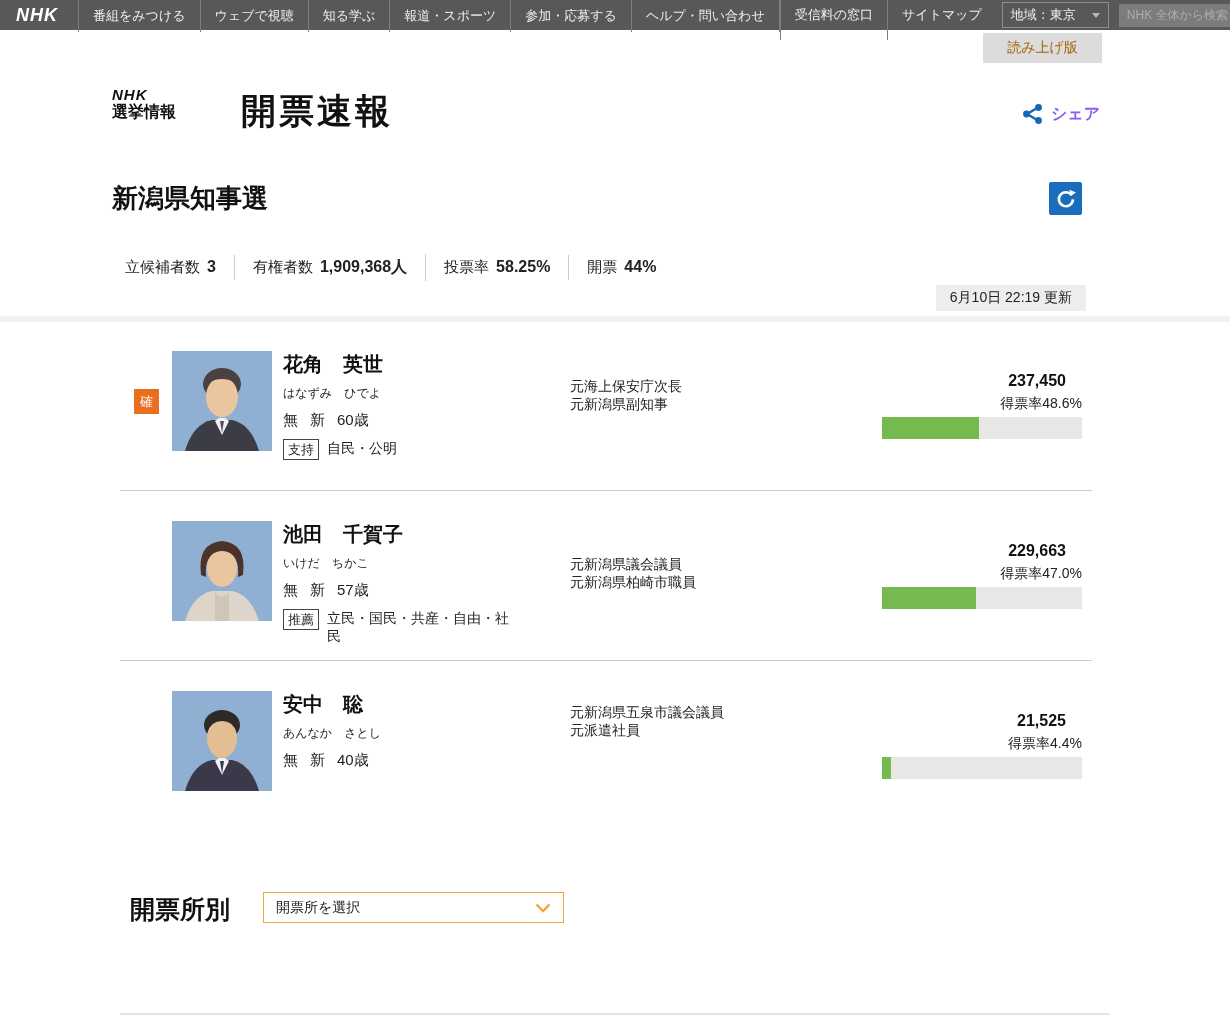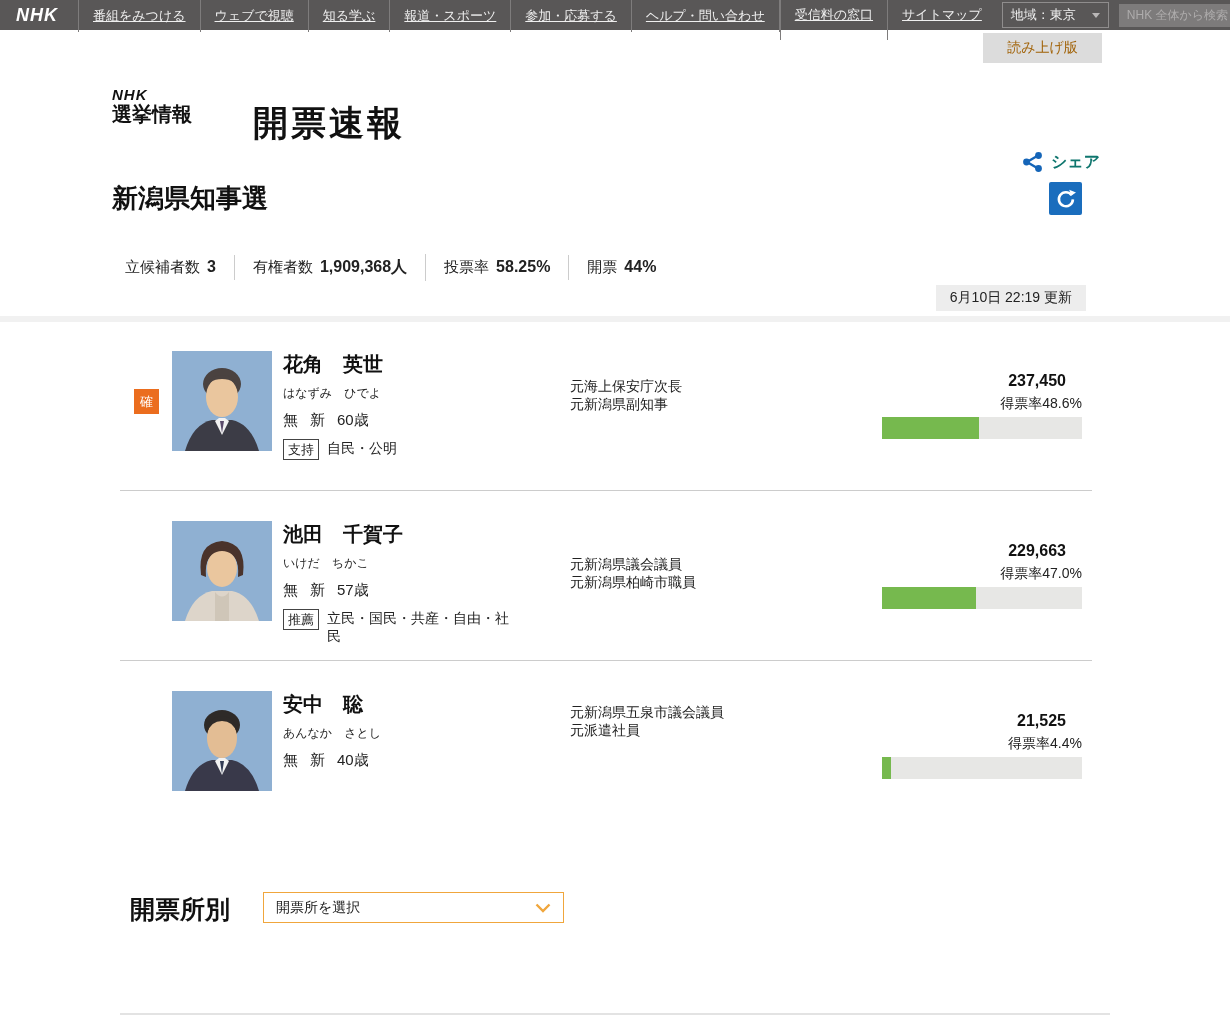--- a/index.html
+++ b/index.html
@@ -6,45 +6,45 @@
   html,body { margin:0; padding:0; background:#fff; }
   body { font-family:"Liberation Sans","DejaVu Sans",sans-serif; color:#222; }
   .page { position:relative; width:1230px; height:1021px; background:#fff; overflow:hidden; }
 
   
   .topnav { position:absolute; top:0; left:0; width:1230px; height:30px; background:#595757;
             display:flex; align-items:stretch; color:#efefef; font-size:13px; }
   .nhk-logo { display:flex; align-items:center; padding:0 20px 0 16px; color:#fff;
               font-weight:bold; font-style:italic; font-size:18px; letter-spacing:1px; }
   .nav-left { display:flex; }
-  .nav-item { display:flex; align-items:center; padding:16px 14px; border-left:1px solid #7e7c7c; cursor:pointer; white-space:nowrap;text-decoration:underline; }
+  .nav-item { display:flex; align-items:center; padding:16px 14px; border-left:1px solid #7e7c7c; cursor:pointer; white-space:nowrap; }
   .nav-item.last { border-right:1px solid #7e7c7c; }
   .nav-right { margin-left:auto; display:flex; align-items:center; }
   .nav-right .nav-item { border-left:1px solid #7e7c7c; }
   .nav-right .nav-item.no-r { border-right:none; }
   .region-select { display:flex; align-items:center; gap:16px; border:1px solid #8f8d8d;
                    margin:0 10px 0 6px; padding:3px 8px; cursor:pointer; white-space:nowrap; }
   .tri-down { width:0; height:0; border-left:4px solid transparent; border-right:4px solid transparent;
               border-top:5px solid #b9b7b7; }
   .search-input { width:150px; height:23px; background:#7d7b7b; border:none; color:#c7c5c5;
                   font-size:12px; padding:0 8px; outline:none; font-family:inherit; }
   .search-input::placeholder { color:#aeacac; }
 
   
   .yomiage { position:absolute; top:33px; left:983px; width:119px; height:30px; background:#dcdcdc;
              color:#a16207; font-size:14px; display:flex; align-items:center; justify-content:center; cursor:pointer; }
 
   
   .senkyo-logo { position:absolute; left:112px; top:87px; font-weight:bold; line-height:1.0; color:#111; }
   .senkyo-logo .nhk { font-style:italic; font-size:15px; letter-spacing:1px; display:block; }
-  .senkyo-logo .senkyo { font-size:20px; display:block; margin-top:2px; }
+  .senkyo-logo .senkyo { font-size:16px; display:block; margin-top:2px; }
   .page-title { position:absolute; left:241px; top:88px; font-size:35px; font-weight:bold;
                 letter-spacing:3px; color:#111; }
   .share { position:absolute; top:103px; right:130px; display:flex; align-items:center; gap:7px;
-           color:#0f766e; font-size:16px; font-weight:bold; cursor:pointer;margin-top:48px; }
+           color:#8b5cf6; font-size:16px; font-weight:bold; cursor:pointer; }
   .election-title { position:absolute; left:112px; top:181px; font-size:26px; font-weight:bold; color:#111; }
   .reload-btn { position:absolute; left:1049px; top:182px; width:33px; height:33px; background:#1a6dbd;
                 border:none; border-radius:2px; display:flex; align-items:center; justify-content:center; cursor:pointer; }
 
   
   .stats { position:absolute; left:125px; top:254px; display:flex; align-items:center; font-size:15px; color:#222; }
   .stat { display:flex; align-items:baseline; gap:7px; padding:3px 18px; border-right:1px solid #ccc; white-space:nowrap; }
   .stat:first-child { padding-left:0; }
   .stat:last-child { border-right:none; }
   .stat .value { font-weight:bold; font-size:16px; }
@@ -107,21 +107,21 @@
 
     </div>
   </div>
 
   <div class="yomiage">読み上げ版</div>
 
   <div class="senkyo-logo">
     <span class="nhk">NHK</span>
     <span class="senkyo">選挙情報</span>
   </div>
-  <h1 class="page-title" style="margin:12px;">開票速報</h1>
+  <h1 class="page-title" style="margin:0;">開票速報</h1>
 
   <div class="share">
     <span style="display:flex;">
       <svg width="22" height="22" viewBox="0 0 22 22">
         <line x1="5" y1="11" x2="16" y2="4.5" stroke="#1565b8" stroke-width="2.4"></line>
         <line x1="5" y1="11" x2="16" y2="17.5" stroke="#1565b8" stroke-width="2.4"></line>
         <circle cx="4.5" cy="11" r="3.4" fill="#1565b8"></circle>
         <circle cx="16.5" cy="4.5" r="3.4" fill="#1565b8"></circle>
         <circle cx="16.5" cy="17.5" r="3.4" fill="#1565b8"></circle>
       </svg>

